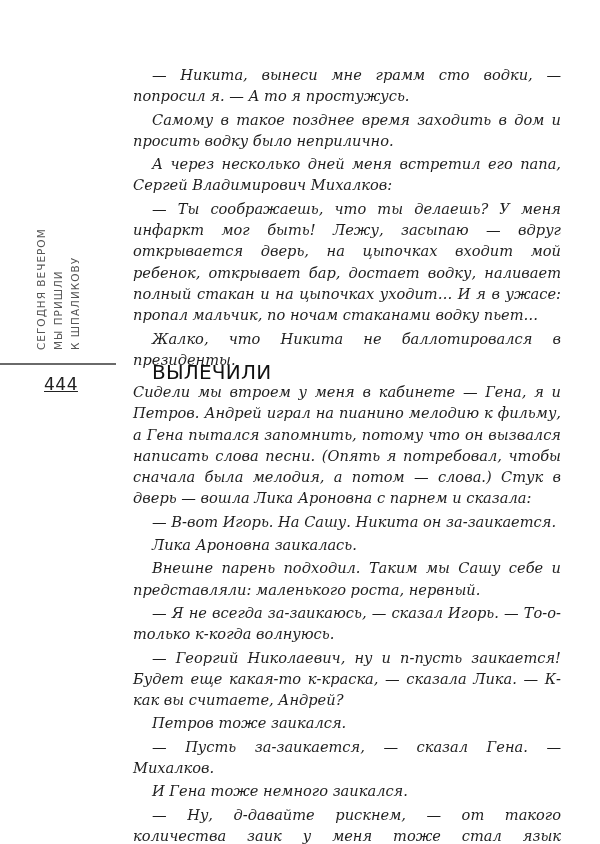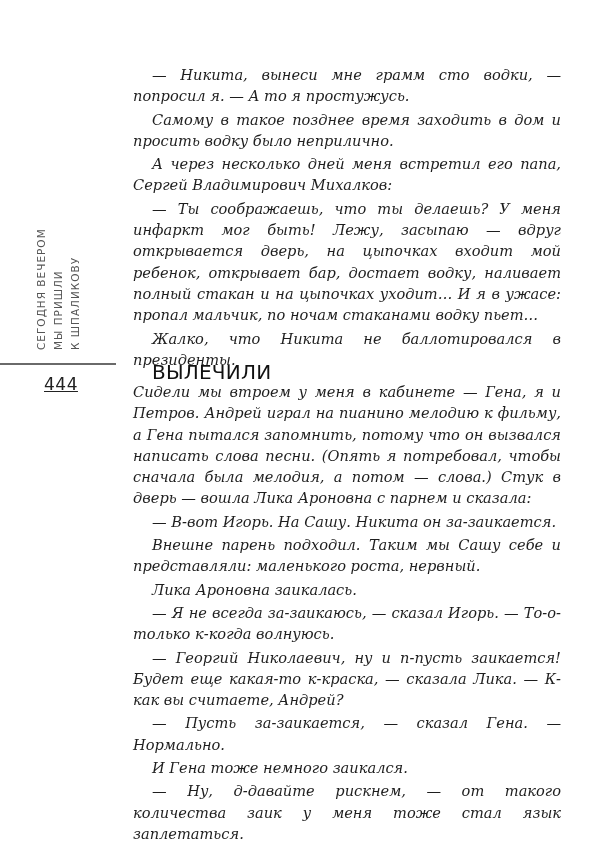--- a/index.html
+++ b/index.html
@@ -46,21 +46,22 @@
   <p class="p indent">А через несколько дней меня встретил его папа, Сергей Владимирович Михалков:</p>
   <p class="p indent">— Ты соображаешь, что ты делаешь? У меня инфаркт мог быть! Лежу, засыпаю — вдруг открывается дверь, на цыпочках входит мой ребенок, открывает бар, достает водку, наливает полный стакан и на цыпочках уходит… И я в ужасе: пропал мальчик, по ночам стаканами водку пьет…</p>
   <p class="p indent">Жалко, что Никита не баллотировался в президенты.</p>
 </div>
 
 <h2 class="heading">ВЫЛЕЧИЛИ</h2>
 
 <div class="text-block" id="block-bottom">
   <p class="p">Сидели мы втроем у меня в кабинете — Гена, я и Петров. Андрей играл на пианино мелодию к фильму, а Гена пытался запомнить, потому что он вызвался написать слова песни. (Опять я потребовал, чтобы сначала была мелодия, а потом — слова.) Стук в дверь — вошла Лика Ароновна с парнем и сказала:</p>
   <p class="p indent">— В-вот Игорь. На Сашу. Никита он за-заикается.</p>
+  <p class="p indent">Лика Ароновна заикалась.</p>
   <p class="p indent">Внешне парень подходил. Таким мы Сашу себе и представляли: маленького роста, нервный.</p>
-  <p class="p indent">Лика Ароновна заикалась.</p>
   <p class="p indent">— Я не всегда за-заикаюсь, — сказал Игорь. — То-о-только к-когда волнуюсь.</p>
   <p class="p indent">— Георгий Николаевич, ну и п-пусть заикается! Будет еще какая-то к-краска, — сказала Лика. — К-как вы считаете, Андрей?</p>
-  <p class="p indent">— Пусть за-заикается, — сказал Гена. — Нормально.</p>
+  <p class="p indent">Петров тоже заикался.</p>
+  <p class="p indent">— Пусть за-заикается, — сказал Гена. — Михалков.</p>
   <p class="p indent">И Гена тоже немного заикался.</p>
   <p class="p indent">— Ну, д-давайте рискнем, — от такого количества заик у меня тоже стал язык заплетаться.</p>
   <p class="p indent">Сняли Игоря на пленку, посмотрели и утвердили.</p>
 </div>
 
 </body></html>

